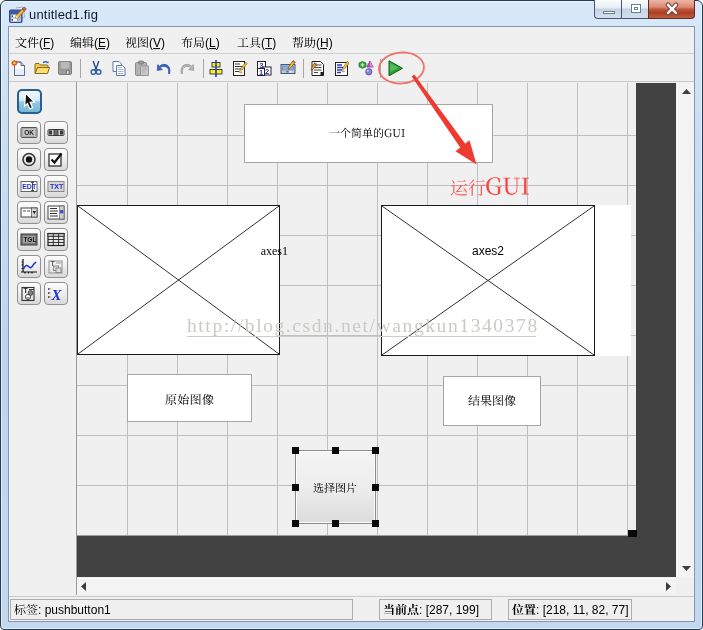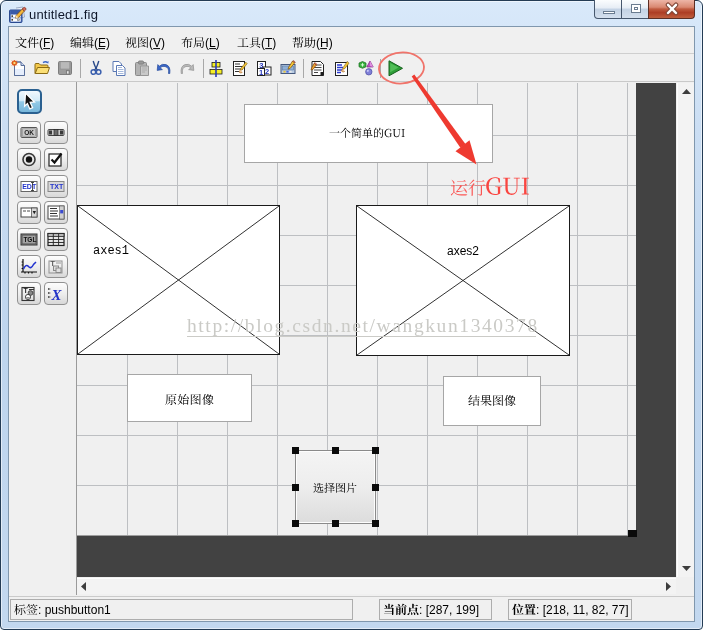--- a/index.html
+++ b/index.html
@@ -359,24 +359,24 @@
 <svg class="abs" style="left:329px;top:122px" width="80" height="18" viewBox="0 0 80 18">
       <path transform="translate(0,15)" d="M9.3 -5.7 8.6 -4.7H0.5L0.6 -4.4H10.2C10.4 -4.4 10.5 -4.4 10.5 -4.5C10.1 -5.0 9.3 -5.7 9.3 -5.7Z M16.6 -8.5C17.5 -6.8 19.0 -5.2 20.9 -4.0C21.0 -4.3 21.3 -4.6 21.6 -4.7L21.6 -4.8C19.6 -5.7 17.8 -7.1 16.8 -8.7C17.1 -8.7 17.2 -8.8 17.2 -8.9L16.0 -9.2C15.3 -7.5 13.3 -5.3 11.4 -4.0L11.5 -3.8C13.7 -4.9 15.6 -6.9 16.6 -8.5ZM17.2 -6.0 16.1 -6.2V0.9H16.2C16.5 0.9 16.8 0.7 16.8 0.6V-5.7C17.1 -5.8 17.2 -5.9 17.2 -6.0Z M24.2 -6.7 24.1 -6.6C24.5 -6.2 24.9 -5.6 25.0 -5.1C25.7 -4.6 26.3 -6.1 24.2 -6.7ZM24.6 -5.3 23.5 -5.5V0.9H23.7C23.9 0.9 24.2 0.7 24.2 0.6V-5.0C24.5 -5.1 24.6 -5.2 24.6 -5.3ZM29.6 -8.9 28.5 -9.3C28.2 -8.2 27.7 -7.1 27.1 -6.4L27.3 -6.3C27.7 -6.6 28.2 -7.1 28.6 -7.6H29.4C29.6 -7.3 29.9 -6.9 29.9 -6.5C30.5 -6.0 31.1 -7.0 29.9 -7.6H32.3C32.4 -7.6 32.5 -7.7 32.6 -7.8C32.2 -8.2 31.6 -8.6 31.6 -8.6L31.1 -8.0H28.8C28.9 -8.2 29.0 -8.4 29.2 -8.7C29.4 -8.7 29.5 -8.8 29.6 -8.9ZM25.2 -8.9 24.2 -9.3C23.7 -7.8 23.1 -6.4 22.4 -5.5L22.6 -5.4C23.2 -5.9 23.8 -6.7 24.3 -7.6H24.9C25.2 -7.3 25.5 -6.8 25.5 -6.5C26.0 -6.0 26.6 -7.0 25.4 -7.6H27.4C27.5 -7.6 27.6 -7.7 27.7 -7.8C27.4 -8.1 26.9 -8.5 26.9 -8.5L26.4 -8.0H24.5C24.6 -8.2 24.7 -8.5 24.8 -8.7C25.1 -8.7 25.2 -8.8 25.2 -8.9ZM30.6 -6.0H26.0L26.1 -5.7H30.7V-0.2C30.7 -0.1 30.6 0.0 30.4 0.0C30.2 0.0 29.0 -0.1 29.0 -0.1V0.1C29.5 0.2 29.8 0.3 30.0 0.4C30.1 0.5 30.2 0.6 30.2 0.9C31.3 0.8 31.4 0.4 31.4 -0.2V-5.5C31.6 -5.6 31.8 -5.7 31.9 -5.8L30.9 -6.5ZM28.6 -1.3H26.3V-2.6H28.6ZM25.7 -4.8V-0.2H25.8C26.1 -0.2 26.3 -0.4 26.3 -0.5V-1.0H28.6V-0.4H28.7C28.9 -0.4 29.2 -0.6 29.2 -0.7V-4.1C29.4 -4.1 29.6 -4.2 29.6 -4.2L28.8 -4.9L28.5 -4.5H26.4ZM28.6 -4.1V-2.9H26.3V-4.1Z M35.8 -9.1 35.7 -9.0C36.2 -8.5 36.8 -7.7 36.9 -7.1C37.7 -6.5 38.3 -8.2 35.8 -9.1ZM41.3 -5.1H38.9V-6.5H41.3ZM41.3 -4.8V-3.3H38.9V-4.8ZM35.6 -5.1V-6.5H38.1V-5.1ZM35.6 -4.8H38.1V-3.3H35.6ZM42.5 -2.4 42.0 -1.7H38.9V-3.0H41.3V-2.6H41.4C41.7 -2.6 42.0 -2.7 42.0 -2.8V-6.4C42.2 -6.5 42.4 -6.5 42.5 -6.6L41.6 -7.3L41.2 -6.9H39.4C40.0 -7.3 40.6 -7.9 41.1 -8.5C41.3 -8.5 41.5 -8.6 41.5 -8.7L40.5 -9.2C40.1 -8.3 39.5 -7.4 39.1 -6.9H35.7L34.9 -7.2V-2.5H35.0C35.3 -2.5 35.6 -2.6 35.6 -2.7V-3.0H38.1V-1.7H33.4L33.5 -1.3H38.1V0.9H38.2C38.6 0.9 38.9 0.7 38.9 0.6V-1.3H43.3C43.5 -1.3 43.6 -1.4 43.6 -1.5C43.2 -1.9 42.5 -2.4 42.5 -2.4Z M50.0 -5.0 49.9 -4.9C50.4 -4.3 51.1 -3.4 51.2 -2.6C52.0 -2.0 52.6 -3.8 50.0 -5.0ZM47.7 -8.9 46.5 -9.2C46.4 -8.6 46.2 -7.8 46.1 -7.3H45.7L45.0 -7.6V0.5H45.1C45.4 0.5 45.7 0.4 45.7 0.3V-0.6H48.0V0.2H48.1C48.3 0.2 48.7 0.0 48.7 -0.1V-6.8C48.9 -6.9 49.1 -6.9 49.1 -7.0L48.3 -7.7L47.9 -7.3H46.5C46.7 -7.7 47.0 -8.3 47.3 -8.7C47.5 -8.7 47.6 -8.8 47.7 -8.9ZM48.0 -6.9V-4.2H45.7V-6.9ZM45.7 -3.9H48.0V-1.0H45.7ZM51.8 -8.9 50.6 -9.2C50.3 -7.5 49.6 -5.8 48.9 -4.7L49.0 -4.6C49.6 -5.2 50.2 -6.0 50.6 -7.0H53.3C53.2 -3.2 53.1 -0.7 52.7 -0.3C52.5 -0.2 52.5 -0.1 52.2 -0.1C52.0 -0.1 51.2 -0.2 50.7 -0.3L50.7 -0.1C51.1 0.0 51.6 0.2 51.8 0.3C51.9 0.4 52.0 0.6 52.0 0.8C52.5 0.8 53.0 0.7 53.3 0.3C53.8 -0.3 54.0 -2.8 54.0 -6.9C54.3 -6.9 54.4 -6.9 54.5 -7.0L53.6 -7.8L53.2 -7.3H50.8C51.0 -7.7 51.2 -8.2 51.3 -8.7C51.6 -8.6 51.7 -8.8 51.8 -8.9Z M59.9 -3.5 61.2 -3.4C61.3 -2.6 61.3 -1.9 61.3 -1.1V-0.5C60.8 -0.3 60.3 -0.2 59.8 -0.2C57.9 -0.2 56.7 -1.7 56.7 -4.0C56.7 -6.4 58.0 -7.8 59.8 -7.8C60.4 -7.8 60.8 -7.7 61.3 -7.4L61.6 -5.8H62.1L62.1 -7.6C61.4 -8.0 60.7 -8.2 59.7 -8.2C57.3 -8.2 55.6 -6.5 55.6 -4.0C55.6 -1.5 57.2 0.2 59.6 0.2C60.6 0.2 61.3 -0.0 62.2 -0.5V-1.1C62.2 -2.0 62.2 -2.7 62.2 -3.4L63.0 -3.5V-3.8H59.9Z M68.6 -7.7 70.0 -7.6 70.0 -3.4C70.0 -1.3 69.3 -0.4 67.8 -0.4C66.5 -0.4 65.7 -1.2 65.7 -3.2V-4.3C65.7 -5.4 65.7 -6.5 65.7 -7.6L66.9 -7.7V-8.0H63.6V-7.7L64.7 -7.6C64.7 -6.5 64.7 -5.4 64.7 -4.3V-3.0C64.7 -0.7 65.9 0.2 67.6 0.2C69.4 0.2 70.4 -0.9 70.4 -3.1L70.4 -7.6L71.5 -7.7V-8.0H68.6Z M72.5 -7.7 73.6 -7.6C73.7 -6.5 73.7 -5.4 73.7 -4.3V-3.7C73.7 -2.6 73.7 -1.5 73.6 -0.4L72.5 -0.3V0.0H75.8V-0.3L74.6 -0.4C74.6 -1.5 74.6 -2.6 74.6 -3.7V-4.3C74.6 -5.4 74.6 -6.5 74.6 -7.6L75.8 -7.7V-8.0H72.5Z" fill="#000"></path>
     </svg>
 
 <div class="abs" style="left:77px;top:205px;width:203px;height:150px;background:#fff">
 <svg width="203" height="150" viewBox="0 0 203 150">
         <rect x="0.5" y="0.5" width="202" height="149" fill="none" stroke="#1a1a1a"></rect>
         <line x1="1" y1="1" x2="202" y2="149" stroke="#1a1a1a" stroke-width="0.9"></line>
         <line x1="202" y1="1" x2="1" y2="149" stroke="#1a1a1a" stroke-width="0.9"></line>
       </svg>
-<div class="abs" style="left:16px;top:39px;width:203px;text-align:left;font-size:12px;color:#000;font-family:Liberation Mono, monospace">axes1</div>
-</div>
-
-<div class="abs" style="left:356px;top:205px;width:214px;height:151px;background:#fff">
+<div class="abs" style="left:8px;top:39px;width:203px;text-align:right;font-size:12px;color:#000;font-family:Liberation Serif, serif">axes1</div>
+</div>
+
+<div class="abs" style="left:381px;top:205px;width:250px;height:151px;background:#fff">
 <svg width="214" height="151" viewBox="0 0 214 151">
         <rect x="0.5" y="0.5" width="213" height="150" fill="none" stroke="#1a1a1a"></rect>
         <line x1="1" y1="1" x2="213" y2="150" stroke="#1a1a1a" stroke-width="0.9"></line>
         <line x1="213" y1="1" x2="1" y2="150" stroke="#1a1a1a" stroke-width="0.9"></line>
       </svg>
 <div class="abs" style="left:0;top:39px;width:214px;text-align:center;font-size:12px;color:#000;font-family:'Liberation Sans'">axes2</div>
 </div>
 
 <svg class="abs" style="left:180px;top:312px" width="365" height="30" viewBox="0 0 365 30">
 <text x="7" y="20" font-size="19.5" font-family="Liberation Serif" fill="#cacac6" letter-spacing="1.6">http://blog.csdn.net/wangkun1340378</text>

